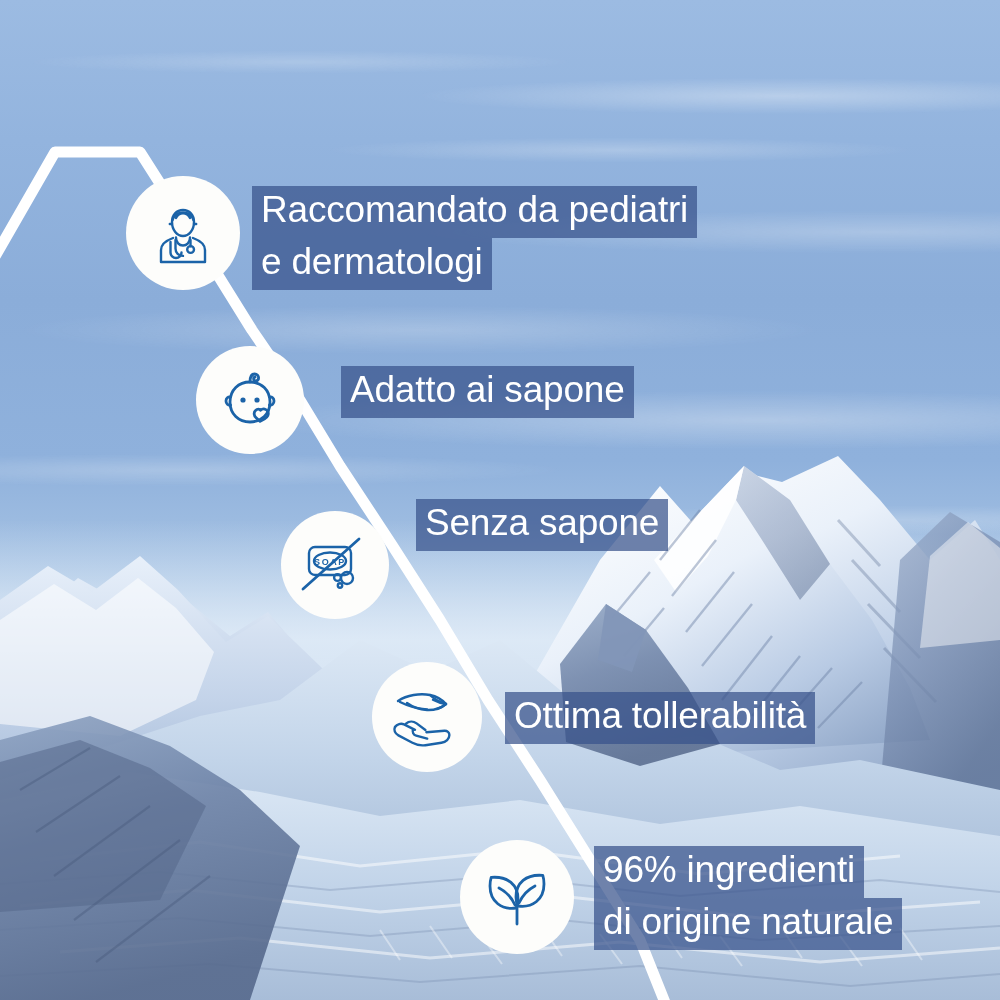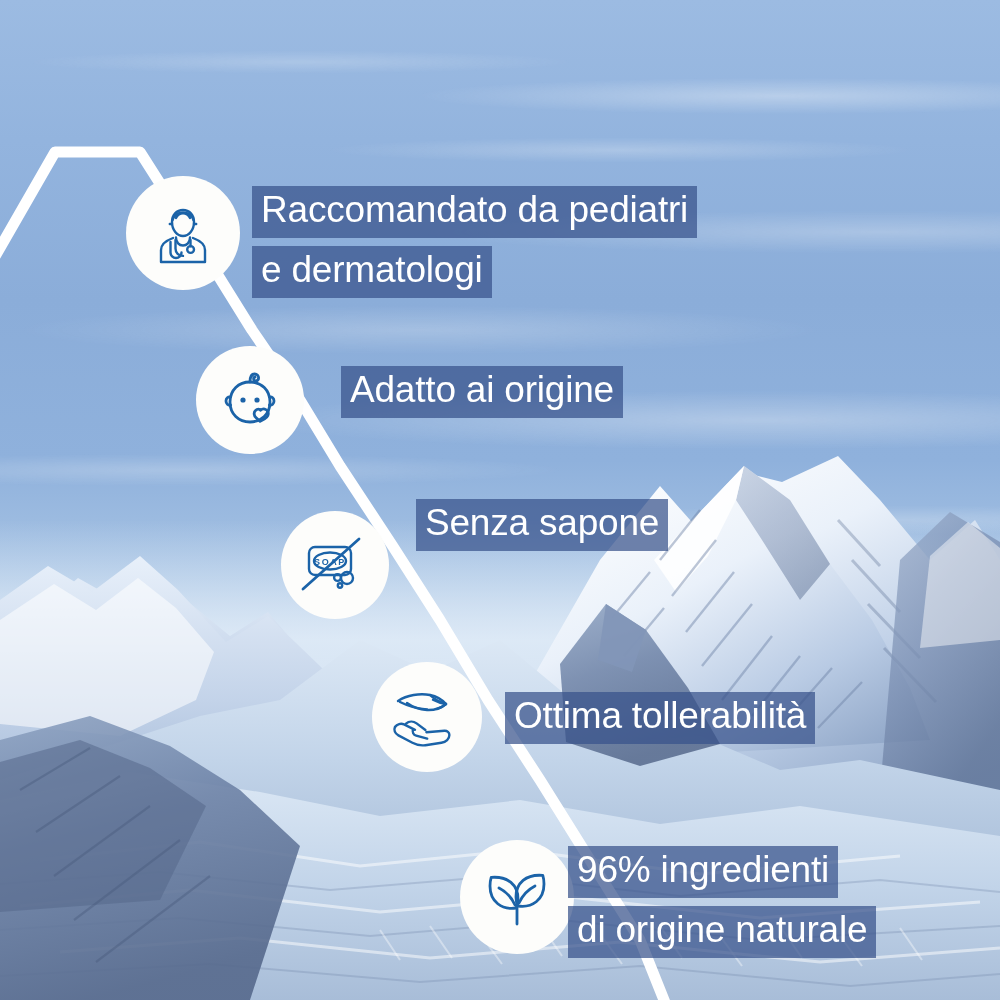--- a/index.html
+++ b/index.html
@@ -67,21 +67,21 @@
     font-weight:400;
     letter-spacing:-0.2px;
     line-height:1.16;
   }
   .label .ln{
     display:table;
     background:rgba(56,82,139,.72);
     padding:3px 9px 6px 9px;
     white-space:nowrap;
   }
-  .label .ln + .ln{margin-top:8px;}
+  .label .ln + .ln{margin-top:0;}
 </style>
 </head>
 <body>
 
 <div id="poster">
 
   <div class="bg-layer sky"></div>
   <div class="bg-layer clouds"></div>
   <div class="bg-layer haze"></div>
 
@@ -254,29 +254,29 @@
       <path d="M39 44v22"></path>
     </svg>
   </div>
 
   <div class="label" style="left:252px;top:186px;font-size:37px;">
     <span class="ln">Raccomandato da pediatri</span>
     <span class="ln">e dermatologi</span>
   </div>
 
   <div class="label" style="left:341px;top:366px;font-size:37px;">
-    <span class="ln">Adatto ai origine</span>
+    <span class="ln">Adatto ai sapone</span>
   </div>
 
   <div class="label" style="left:416px;top:499px;font-size:37px;border-radius:17px;">
     <span class="ln">Senza sapone</span>
   </div>
 
   <div class="label" style="left:505px;top:692px;font-size:37px;text-align:right;">
     <span class="ln">Ottima tollerabilità</span>
   </div>
 
-  <div class="label" style="left:568px;top:846px;font-size:37px;">
+  <div class="label" style="left:594px;top:846px;font-size:37px;">
     <span class="ln">96% ingredienti</span>
     <span class="ln">di origine naturale</span>
   </div>
 
 </div>
 
 </body></html>

